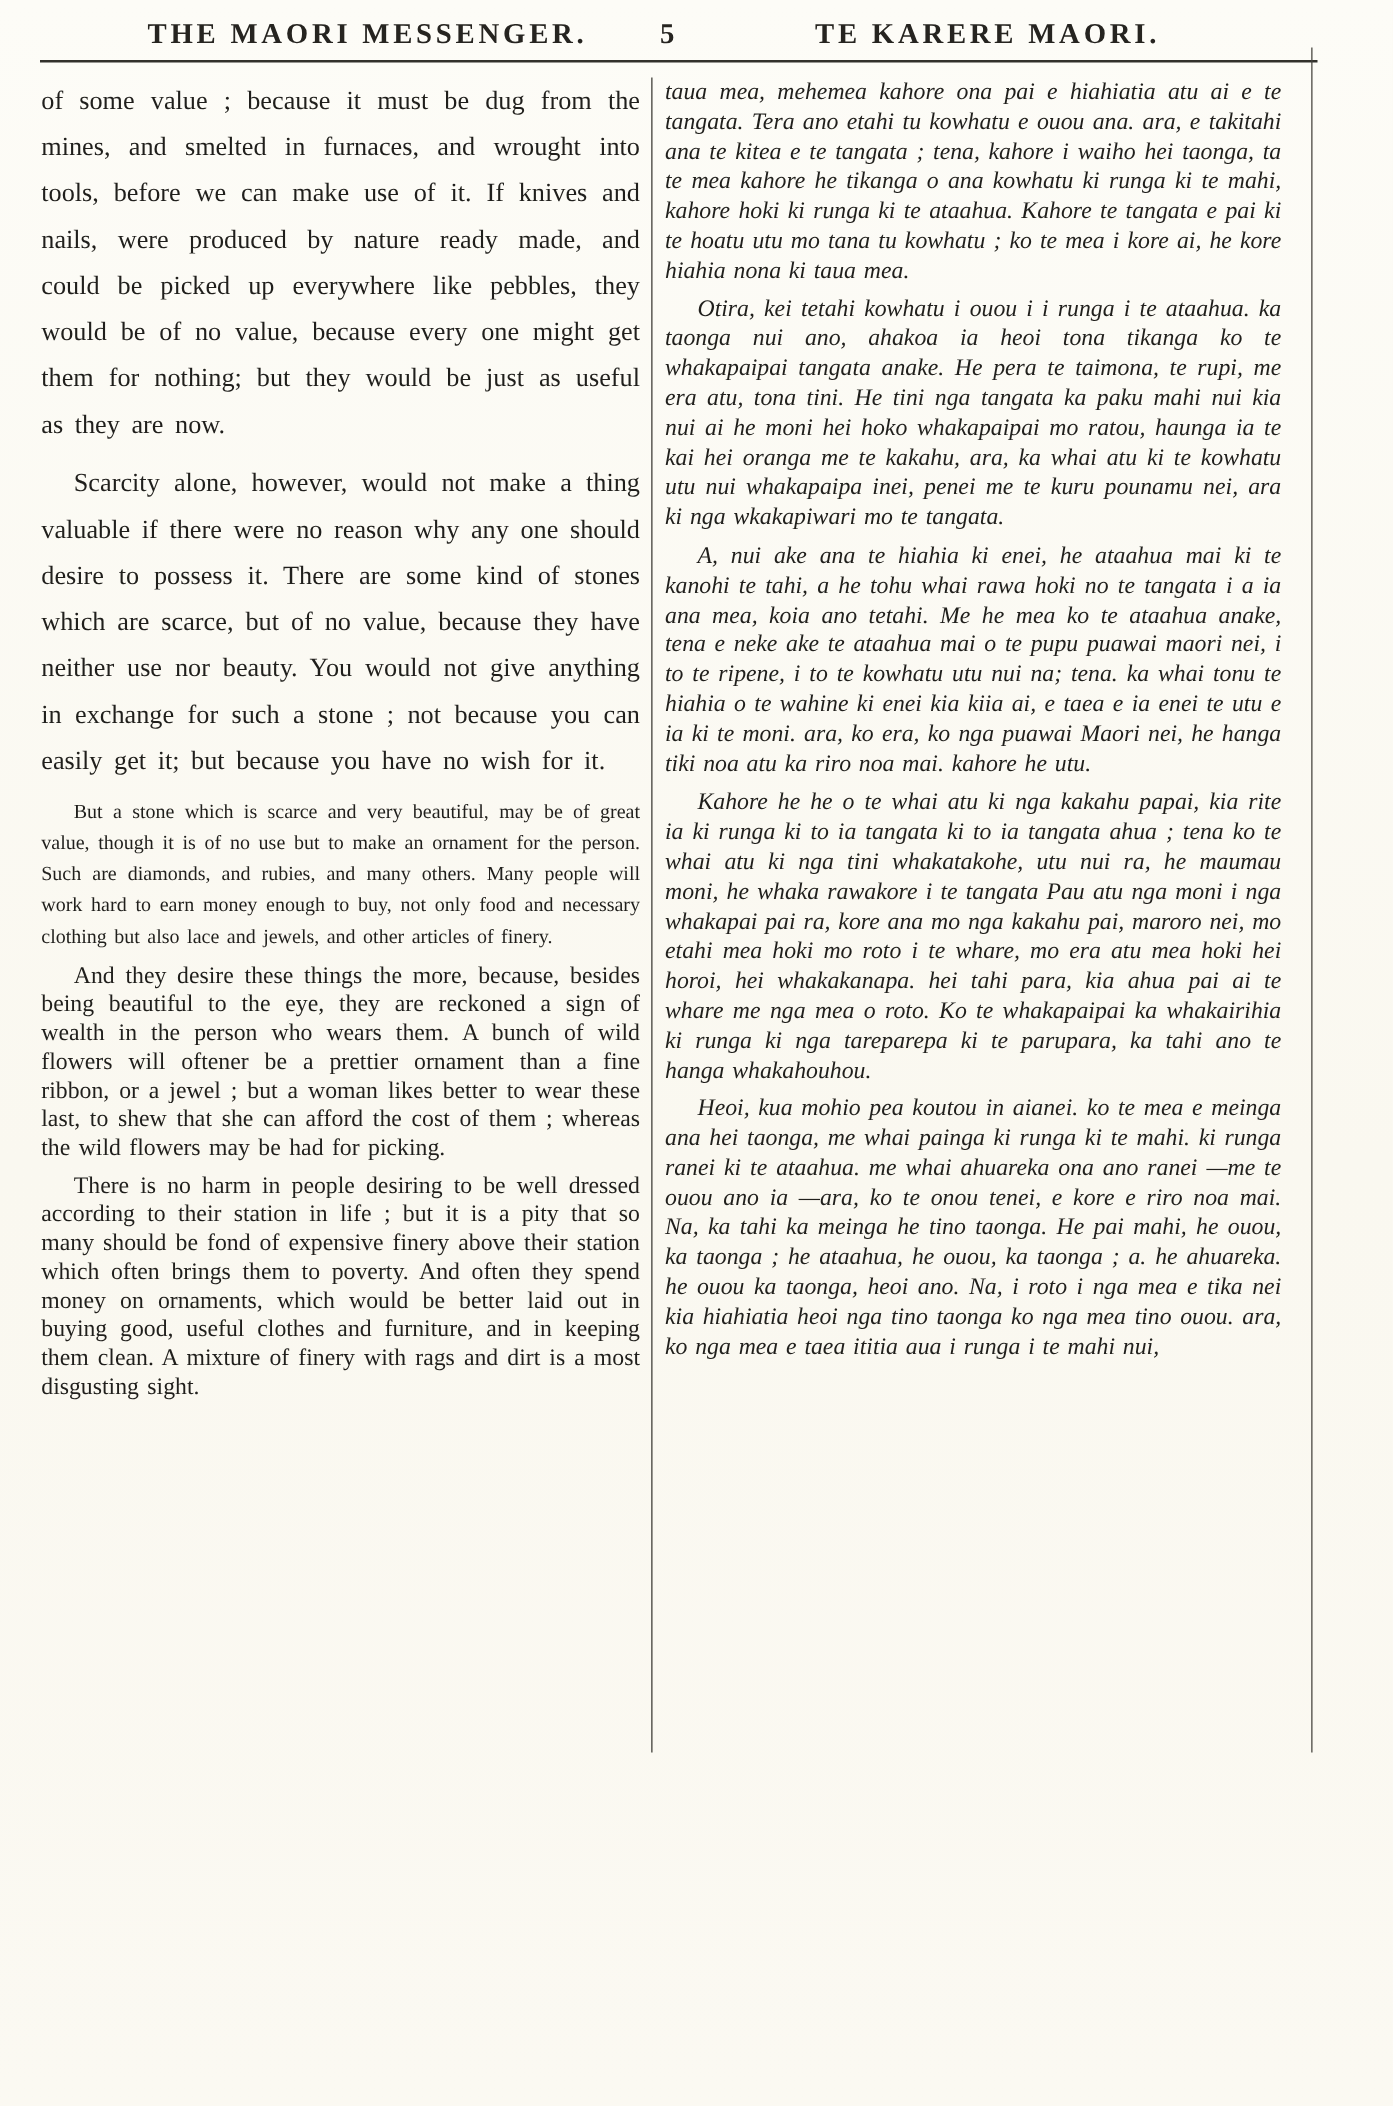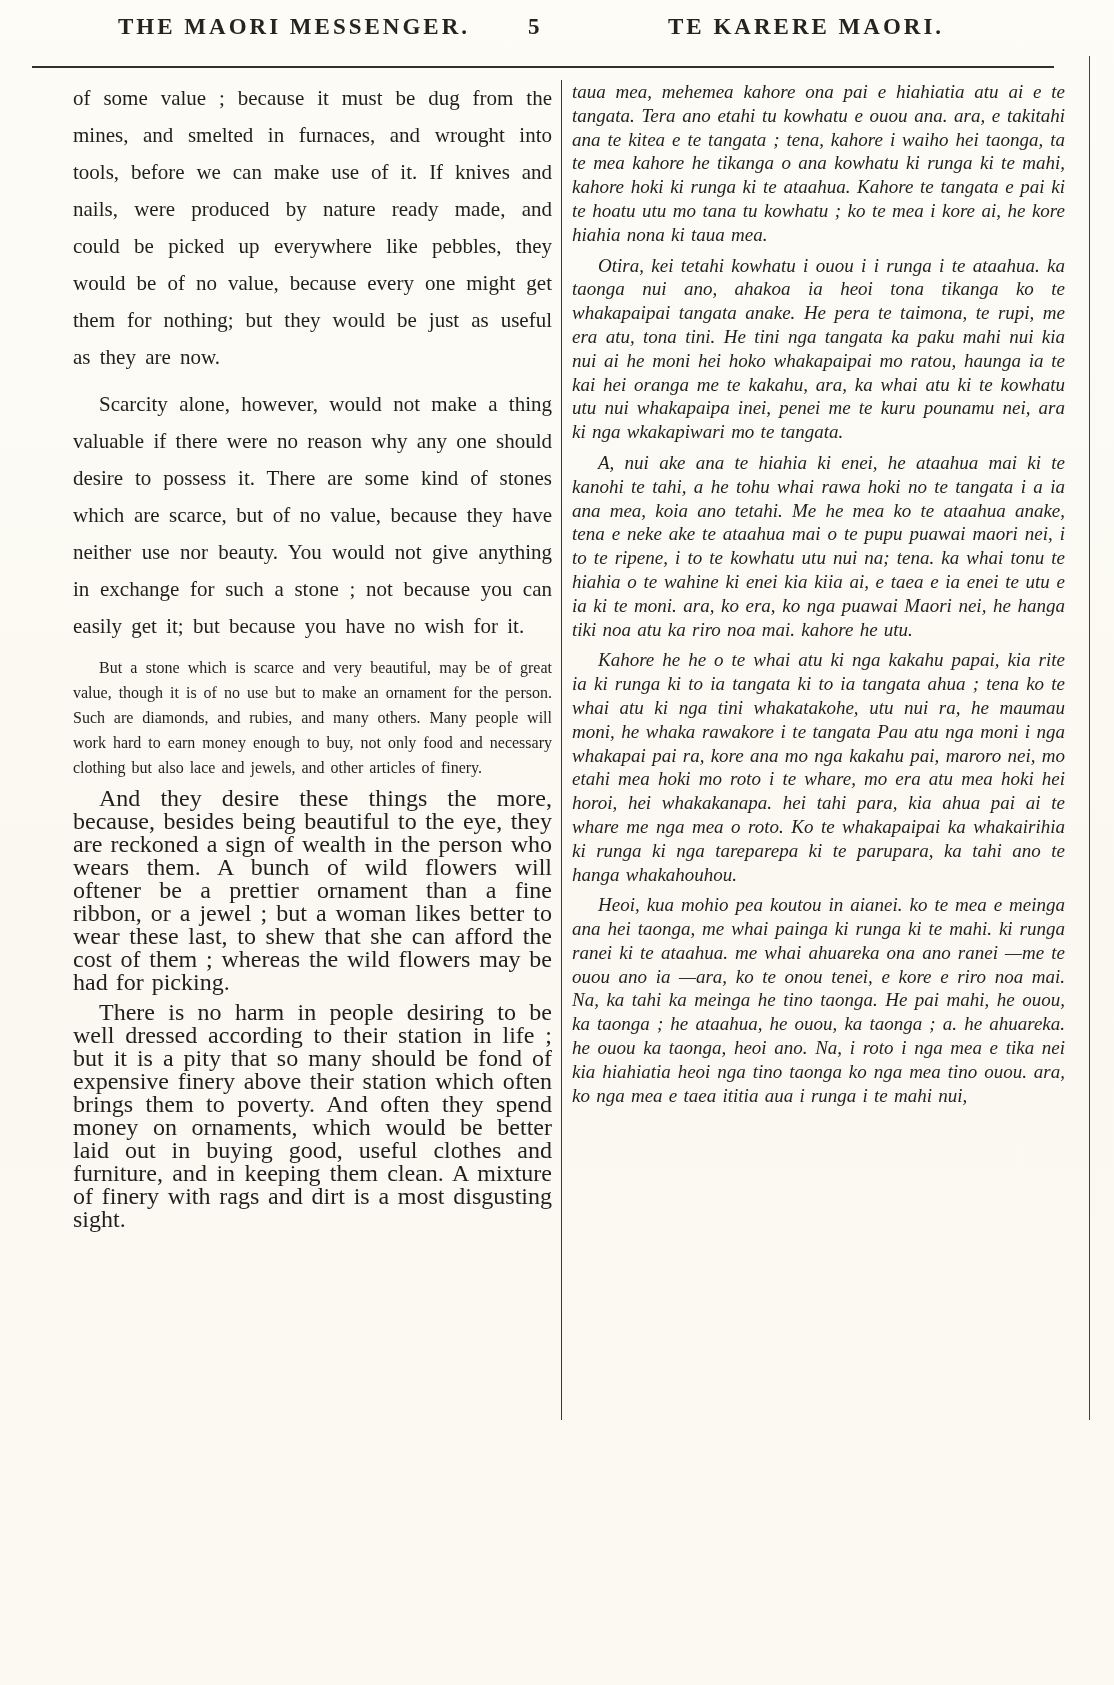--- a/index.html
+++ b/index.html
@@ -16,47 +16,46 @@
   }
   .page {
     position: relative;
     width: 1114px;
     height: 1685px;
     background: linear-gradient(180deg, #fdfcf7 0%, #faf8f0 55%, #fbf9f2 100%);
   }
   
   .masthead {
     position: relative;
-    height: 66px;
+    height: 48px;
   }
   .mast-title {
     position: absolute;
     top: 14px;
     font-size: 23px;
     font-weight: bold;
     letter-spacing: 3px;
     color: #262420;
     white-space: nowrap;
   }
   .mast-left   { left: 118px; }
   .mast-center { left: 528px; letter-spacing: 0; }
-  .mast-right  { left: 668px; }
+  .mast-right  { left: 652px; }
   .rule {
     margin: 0 60px 0 32px;
     border-top: 2px solid #33312c;
     height: 0;
   }
   
   .columns {
     position: relative;
     display: flex;
     box-sizing: border-box;
     padding: 12px 0 0 33px;
     height: 1352px;
-    margin-left: 40px;
   }
   .col {
     box-sizing: border-box;
   }
   .col-left {
     width: 488px;
     padding-right: 9px;
   }
   .divider {
     width: 1px;
@@ -88,21 +87,21 @@
     font-size: 21px;
     line-height: 37px;
     word-spacing: 4px;
     margin-bottom: 10px;
   }
   .p-med {
     font-size: 16px;
     line-height: 25px;
   }
   .p-tight {
-    font-size: 24px;
+    font-size: 19px;
     line-height: 23px;
   }
   .p-right {
     font-size: 19px;
     line-height: 23.8px;
     word-spacing: 1.5px;
   }
   .indent {
     text-indent: 26px;
   }

